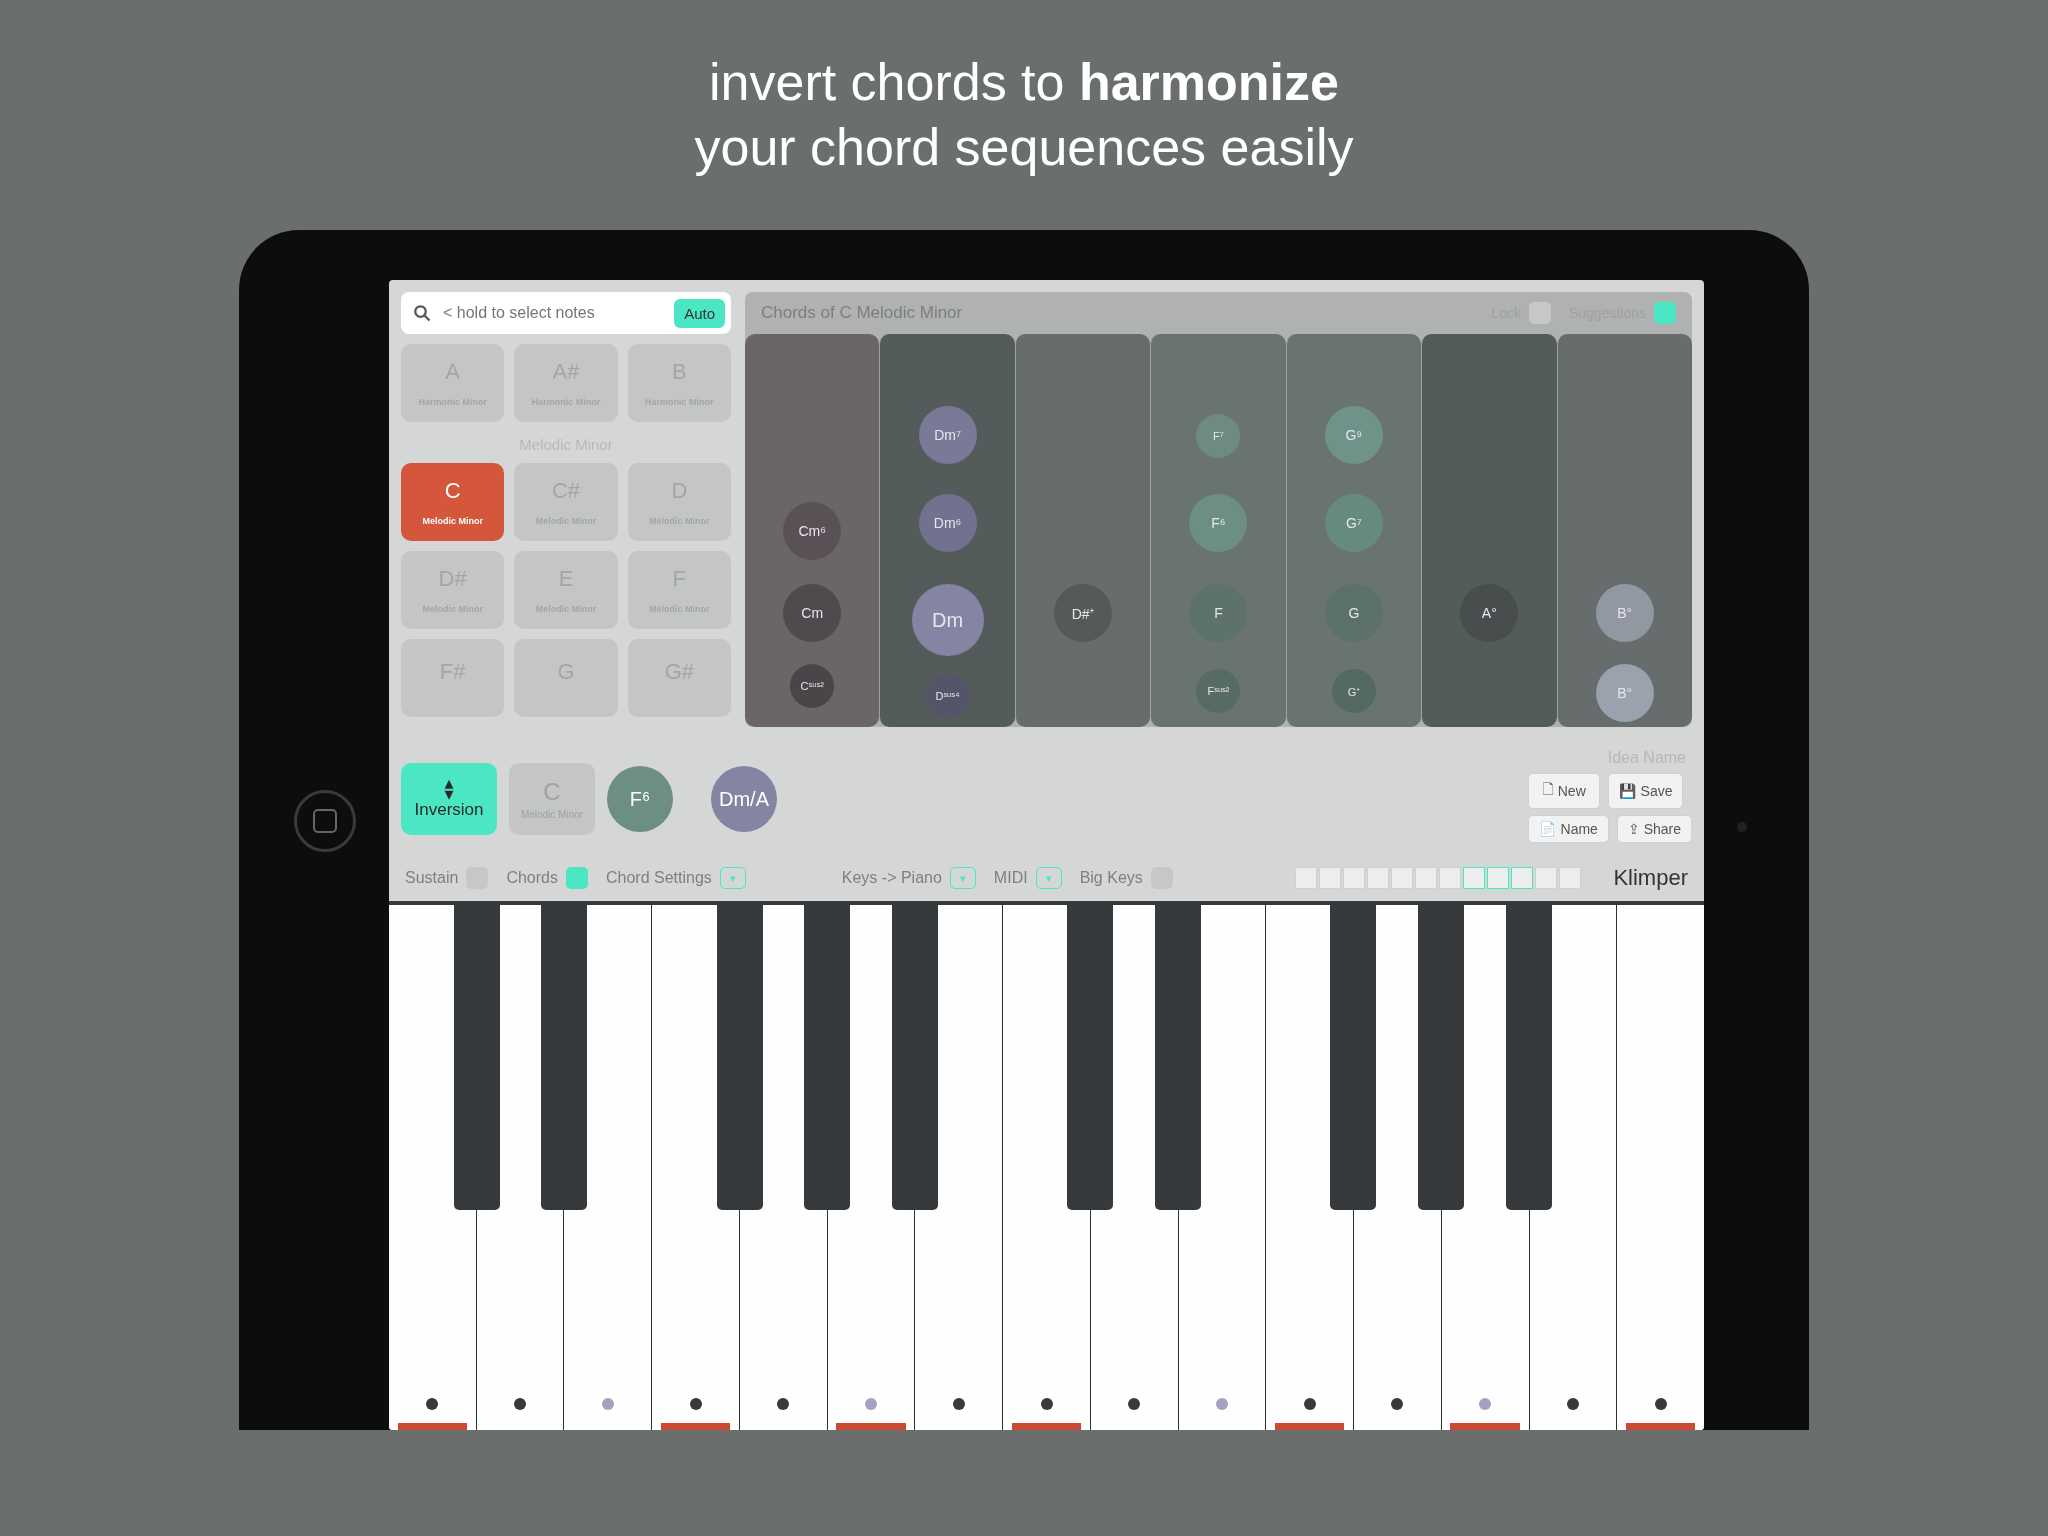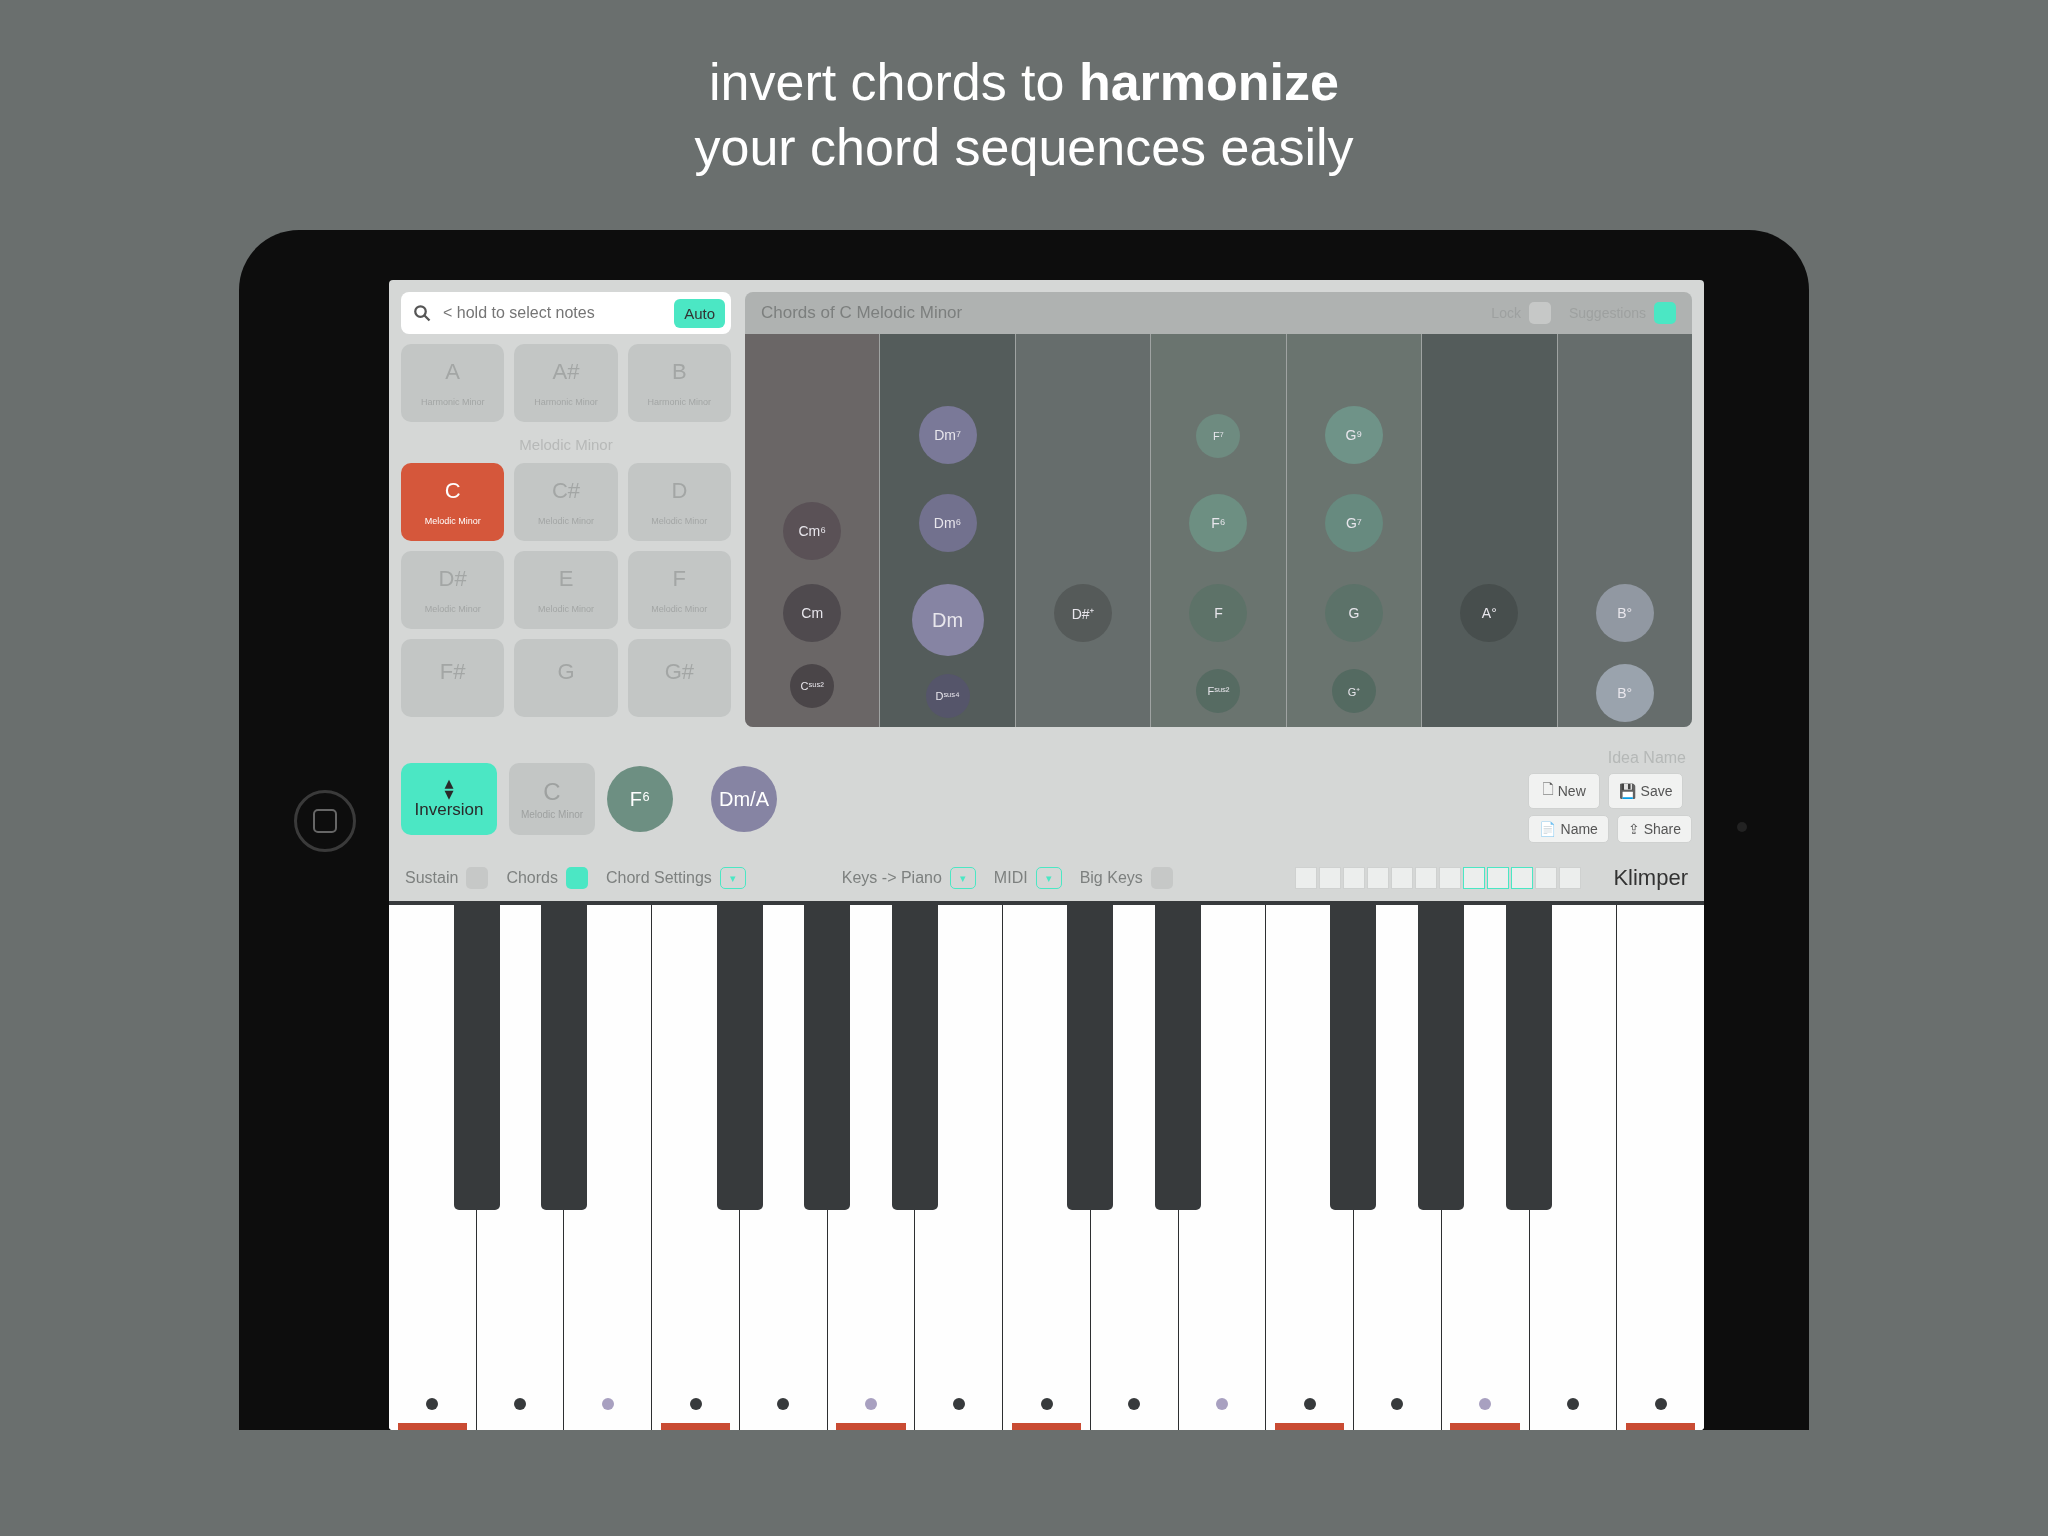--- a/index.html
+++ b/index.html
@@ -70,35 +70,35 @@
 }
 .key-grid { margin-top: 10px; position: relative; }
 .key-section-label { text-align:center; font-size:15px; color:#b7b9b8; margin:14px 0 10px; }
 .key-row { display: flex; gap: 10px; margin-bottom: 10px; }
 .key-cell {
   flex:1; height: 78px; border-radius: 10px;
   background: #c3c6c5; color:#a3a6a5;
   display:flex; flex-direction:column; align-items:center; justify-content:center;
   font-size: 22px;
 }
-.key-cell .sub { font-size: 9px; margin-top: 12px; }
+.key-cell .sub { font-size: 9px; margin-top: 12px; font-weight: bold; }
 .key-cell.active { background:#d5573b; color:#fff; }
 .key-cell.active .sub { color:#fff; }
 
 .chord-panel { flex: 1; background: #afb2b1; border-radius: 8px; overflow:hidden; display:flex; flex-direction:column; }
 .chord-hdr {
   display:flex; align-items:center; padding: 10px 16px;
   font-size: 17px; color: #7c7f7e;
 }
 .chord-hdr .spacer { flex:1; }
 .chord-hdr .lbl { font-size:14px; color:#9ea1a0; margin-right:8px; }
 .chk { width:22px; height:22px; border-radius:5px; background:#c6c8c7; display:inline-block; }
 .chk.on { background:#4be7c4; }
 .chord-cols { flex:1; display:flex; }
-.ccol { flex:1; border-left:1px solid #9fa3a2; position:relative; }
+.ccol { flex:1; border-left:1px solid #9fa3a2; position:relative;border-radius:10px; }
 .ccol:first-child { border-left:none; }
 .ccol.even { background:#666d6c; }
 .ccol.odd { background:#545c5b; }
 .ccol.hi0 { background:#6a6666; }
 .ccol.hi1 { background:#6a746f; }
 .ccol .chip {
   position:absolute; left:50%; transform:translateX(-50%);
   border-radius:50%; display:flex; align-items:center; justify-content:center;
   color:#e8e6ec; font-size:14px;
 }

